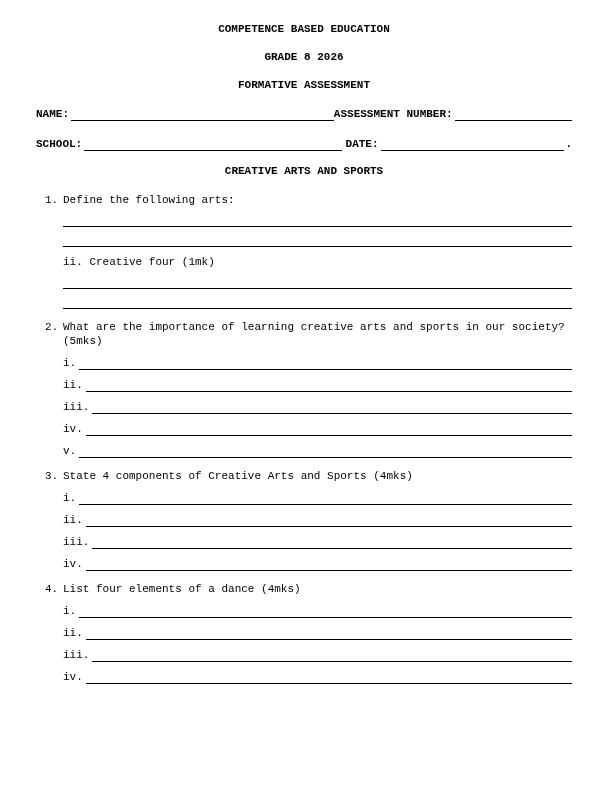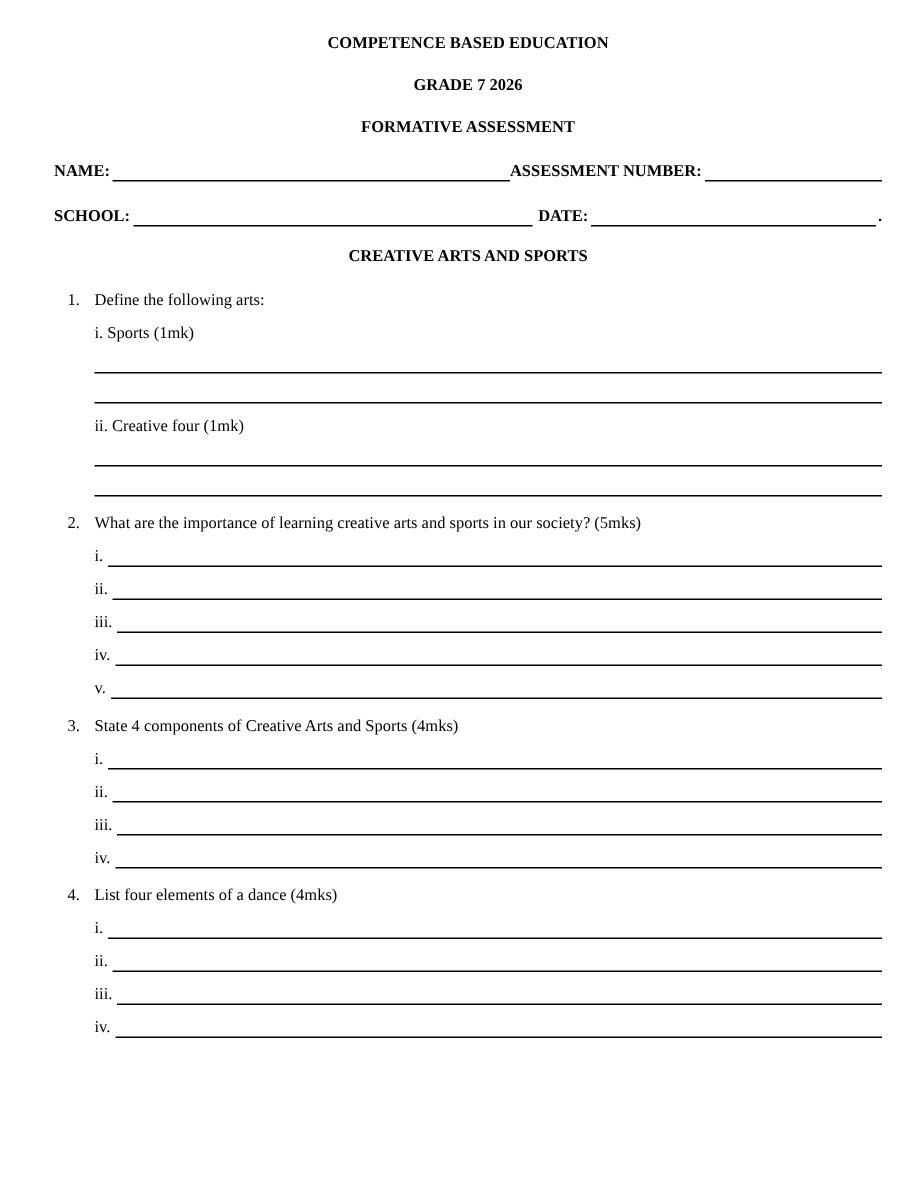--- a/index.html
+++ b/index.html
@@ -1,23 +1,23 @@
 <!DOCTYPE html>
 <html><head>
 <meta charset="utf-8">
 <style>
   html, body { margin: 0; padding: 0; background: #ffffff; }
   .page {
     width: 612px;
     height: 792px;
     box-sizing: border-box;
-    padding: 22px 24px 20px 36px;
+    padding: 22px 40px 20px 36px;
     background: #ffffff;
     color: #000000;
-    font-family: Liberation Serif, serif;
+    font-family: Liberation Mono, monospace;
     font-size: 11px;
     line-height: 14px;
     position: relative;
     overflow: hidden;
   }
   .center { text-align: center; }
   .bold { font-weight: bold; }
   .title-line { text-align: center; font-weight: bold; margin-bottom: 14px; }
   .field-row {
     display: flex;
@@ -64,21 +64,21 @@
     height: 13px;
     margin-left: 3px;
   }
 </style>
 </head>
 <body>
 
 <div class="page">
 
   <div class="title-line">COMPETENCE BASED EDUCATION</div>
-  <div class="title-line">GRADE 7 2026</div>
+  <div class="title-line">GRADE 8 2026</div>
   <div class="title-line">FORMATIVE ASSESSMENT</div>
 
   <div class="field-row">
     <span class="field-label">NAME:</span>
     <span class="blank-line blank-name"></span>
     <span class="field-label">ASSESSMENT NUMBER:</span>
     <span class="blank-line blank-assess"></span>
   </div>
 
   <div class="field-row">
@@ -94,21 +94,20 @@
   </div>
 
   <div class="questions">
 
     <div>
       <div class="q-row">
         <span class="q-num">1.</span>
         <span class="q-text">Define the following arts:</span>
       </div>
       <div class="q-body">
-        <div class="part-label">i. Sports (1mk)</div>
         <div class="answer-line"></div>
         <div class="answer-line"></div>
         <div class="part-label">ii. Creative four (1mk)</div>
         <div class="answer-line"></div>
         <div class="answer-line"></div>
       </div>
     </div>
 
     <div>
       <div class="q-row">

